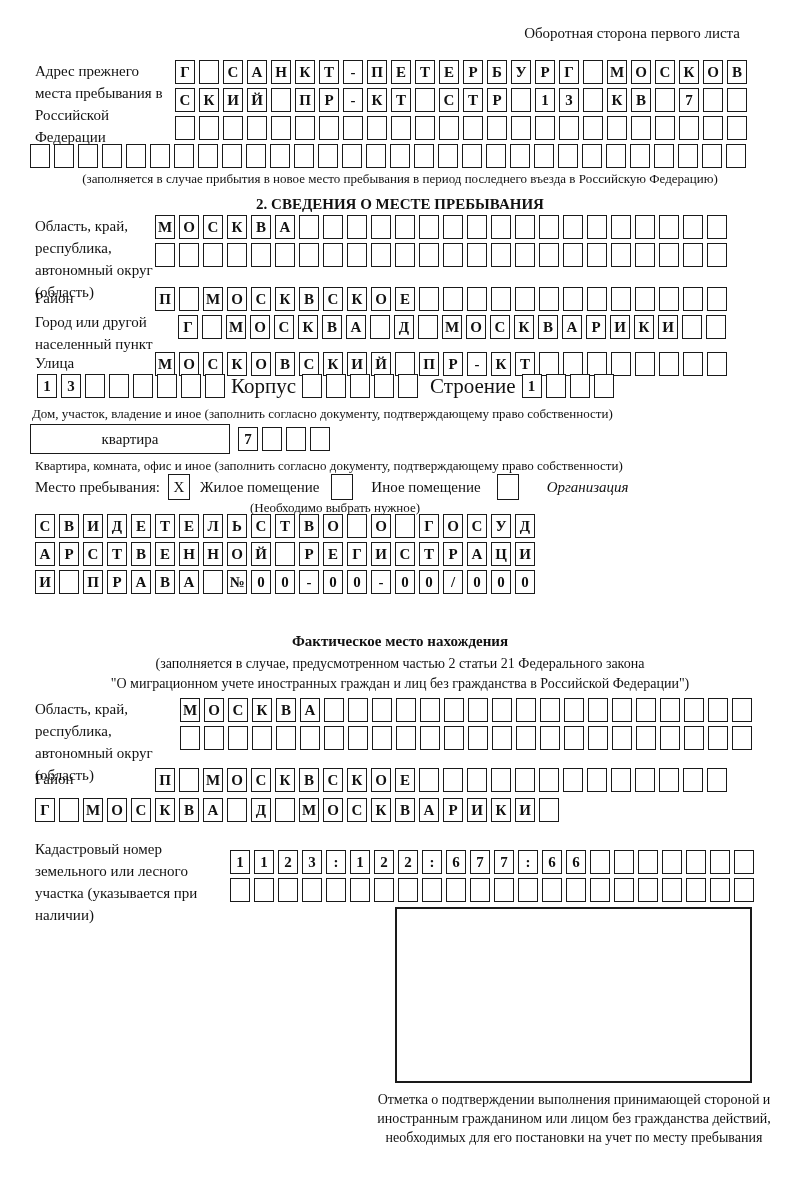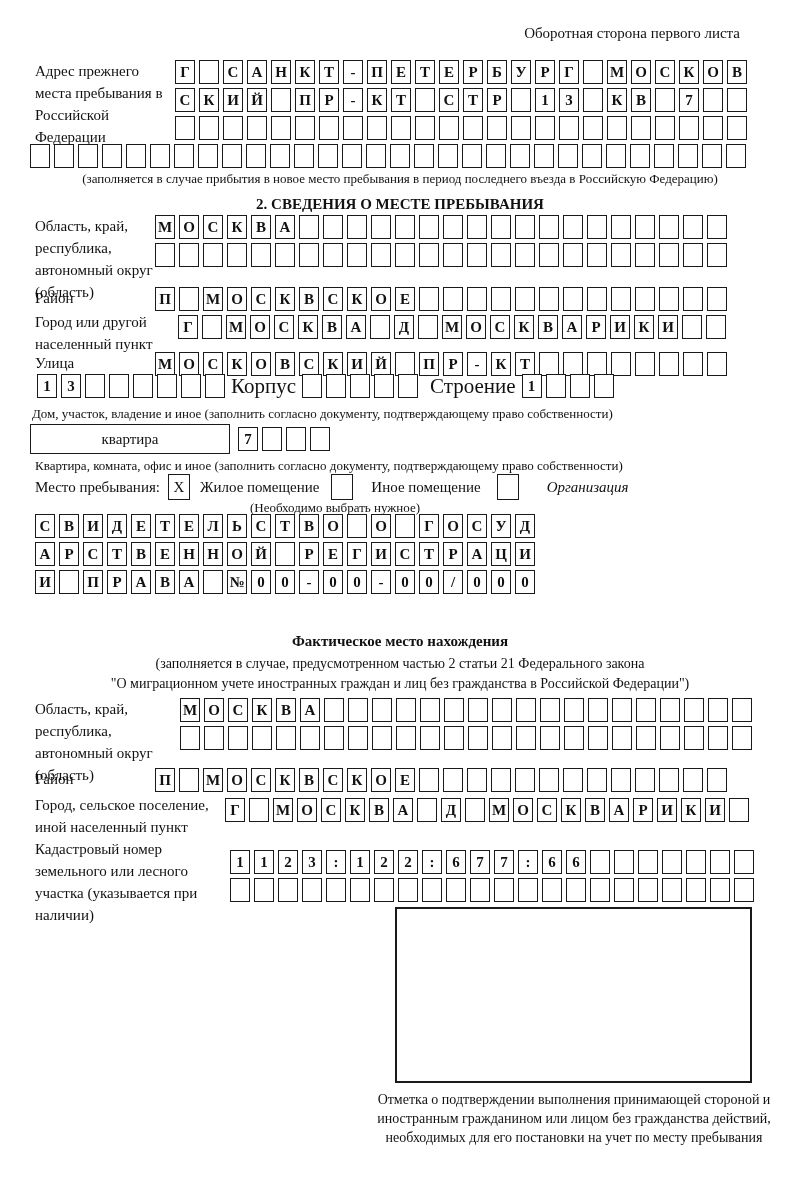--- a/index.html
+++ b/index.html
@@ -513,21 +513,20 @@
       <div class="cell"></div>
       <div class="cell"></div>
       <div class="cell"></div>
       <div class="cell"></div>
       <div class="cell"></div>
       <div class="cell"></div>
     </div>
 </div>
 
 <div class="abs group" style="left:35px;top:794px;">
-  <div class="lbl lw190">Город, сельское поселение, иной населенный пункт</div>
   <div class="cells" style="margin-top:4px;">
       <div class="cell">Г</div>
       <div class="cell"></div>
       <div class="cell">М</div>
       <div class="cell">О</div>
       <div class="cell">С</div>
       <div class="cell">К</div>
       <div class="cell">В</div>
       <div class="cell">А</div>
       <div class="cell"></div>

